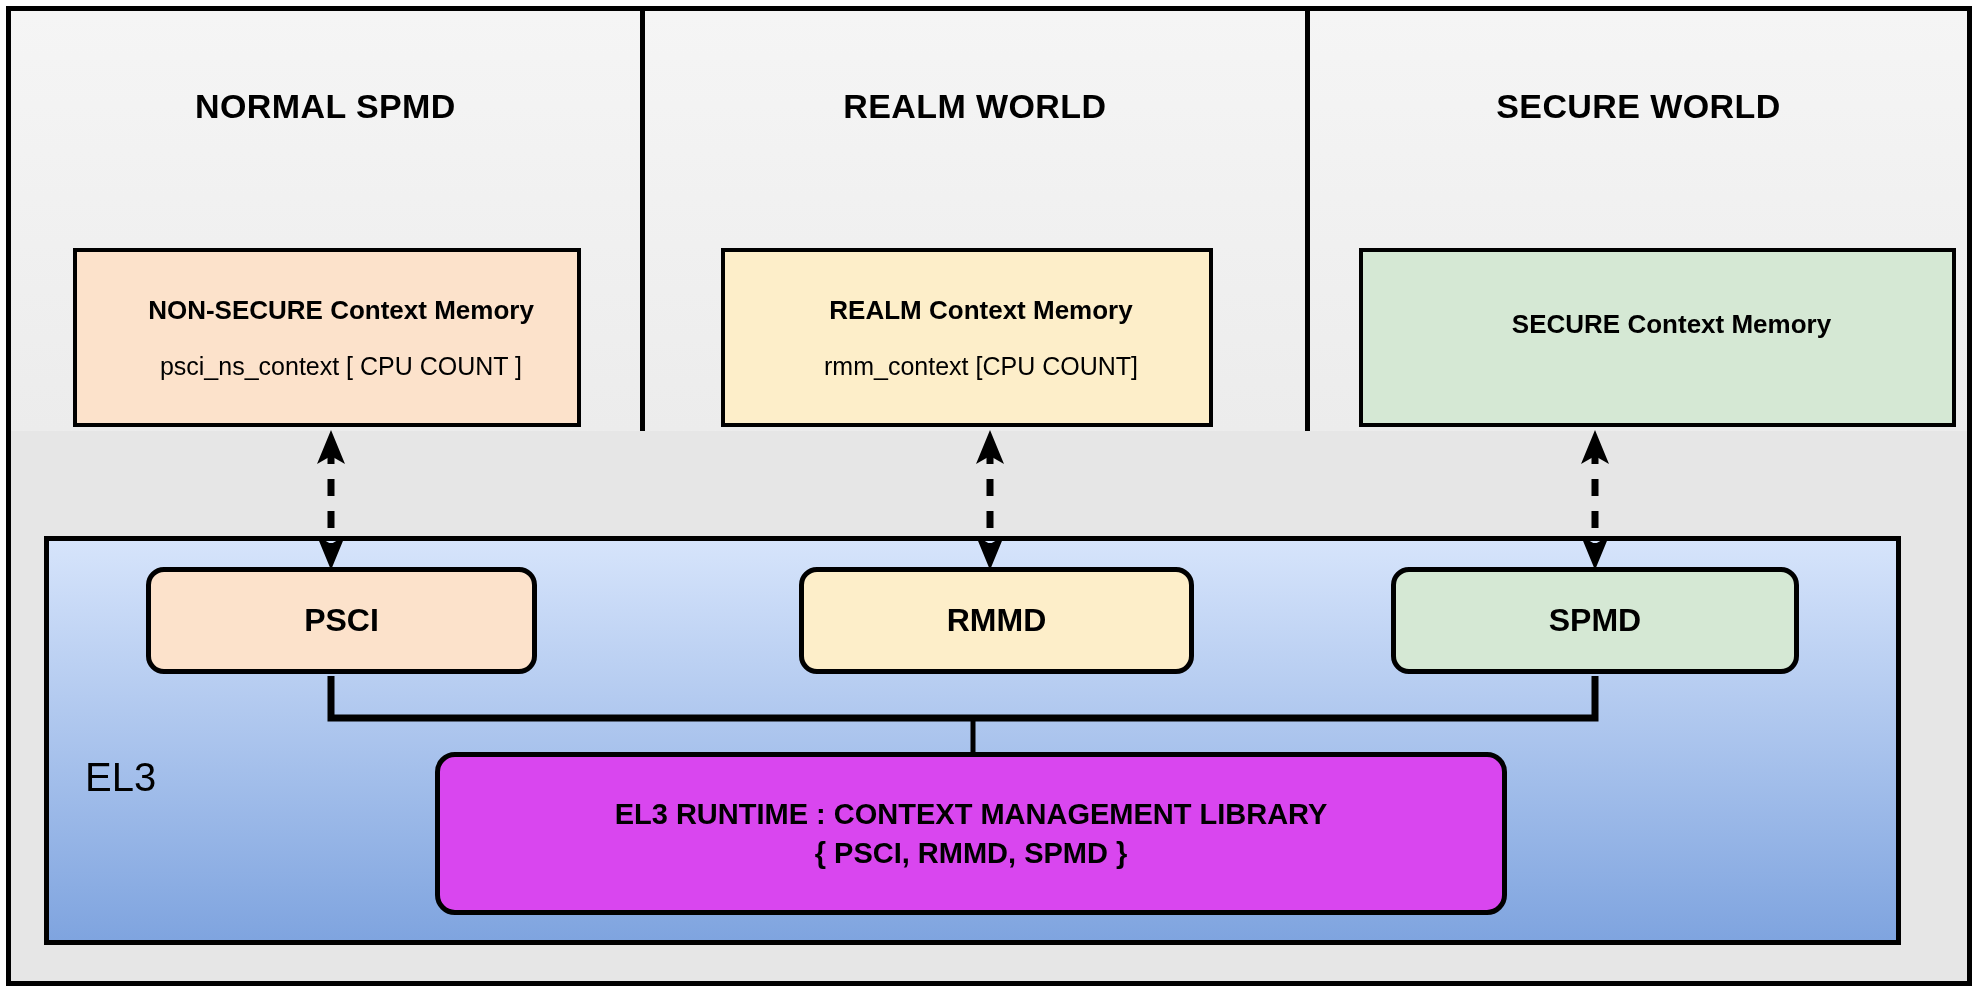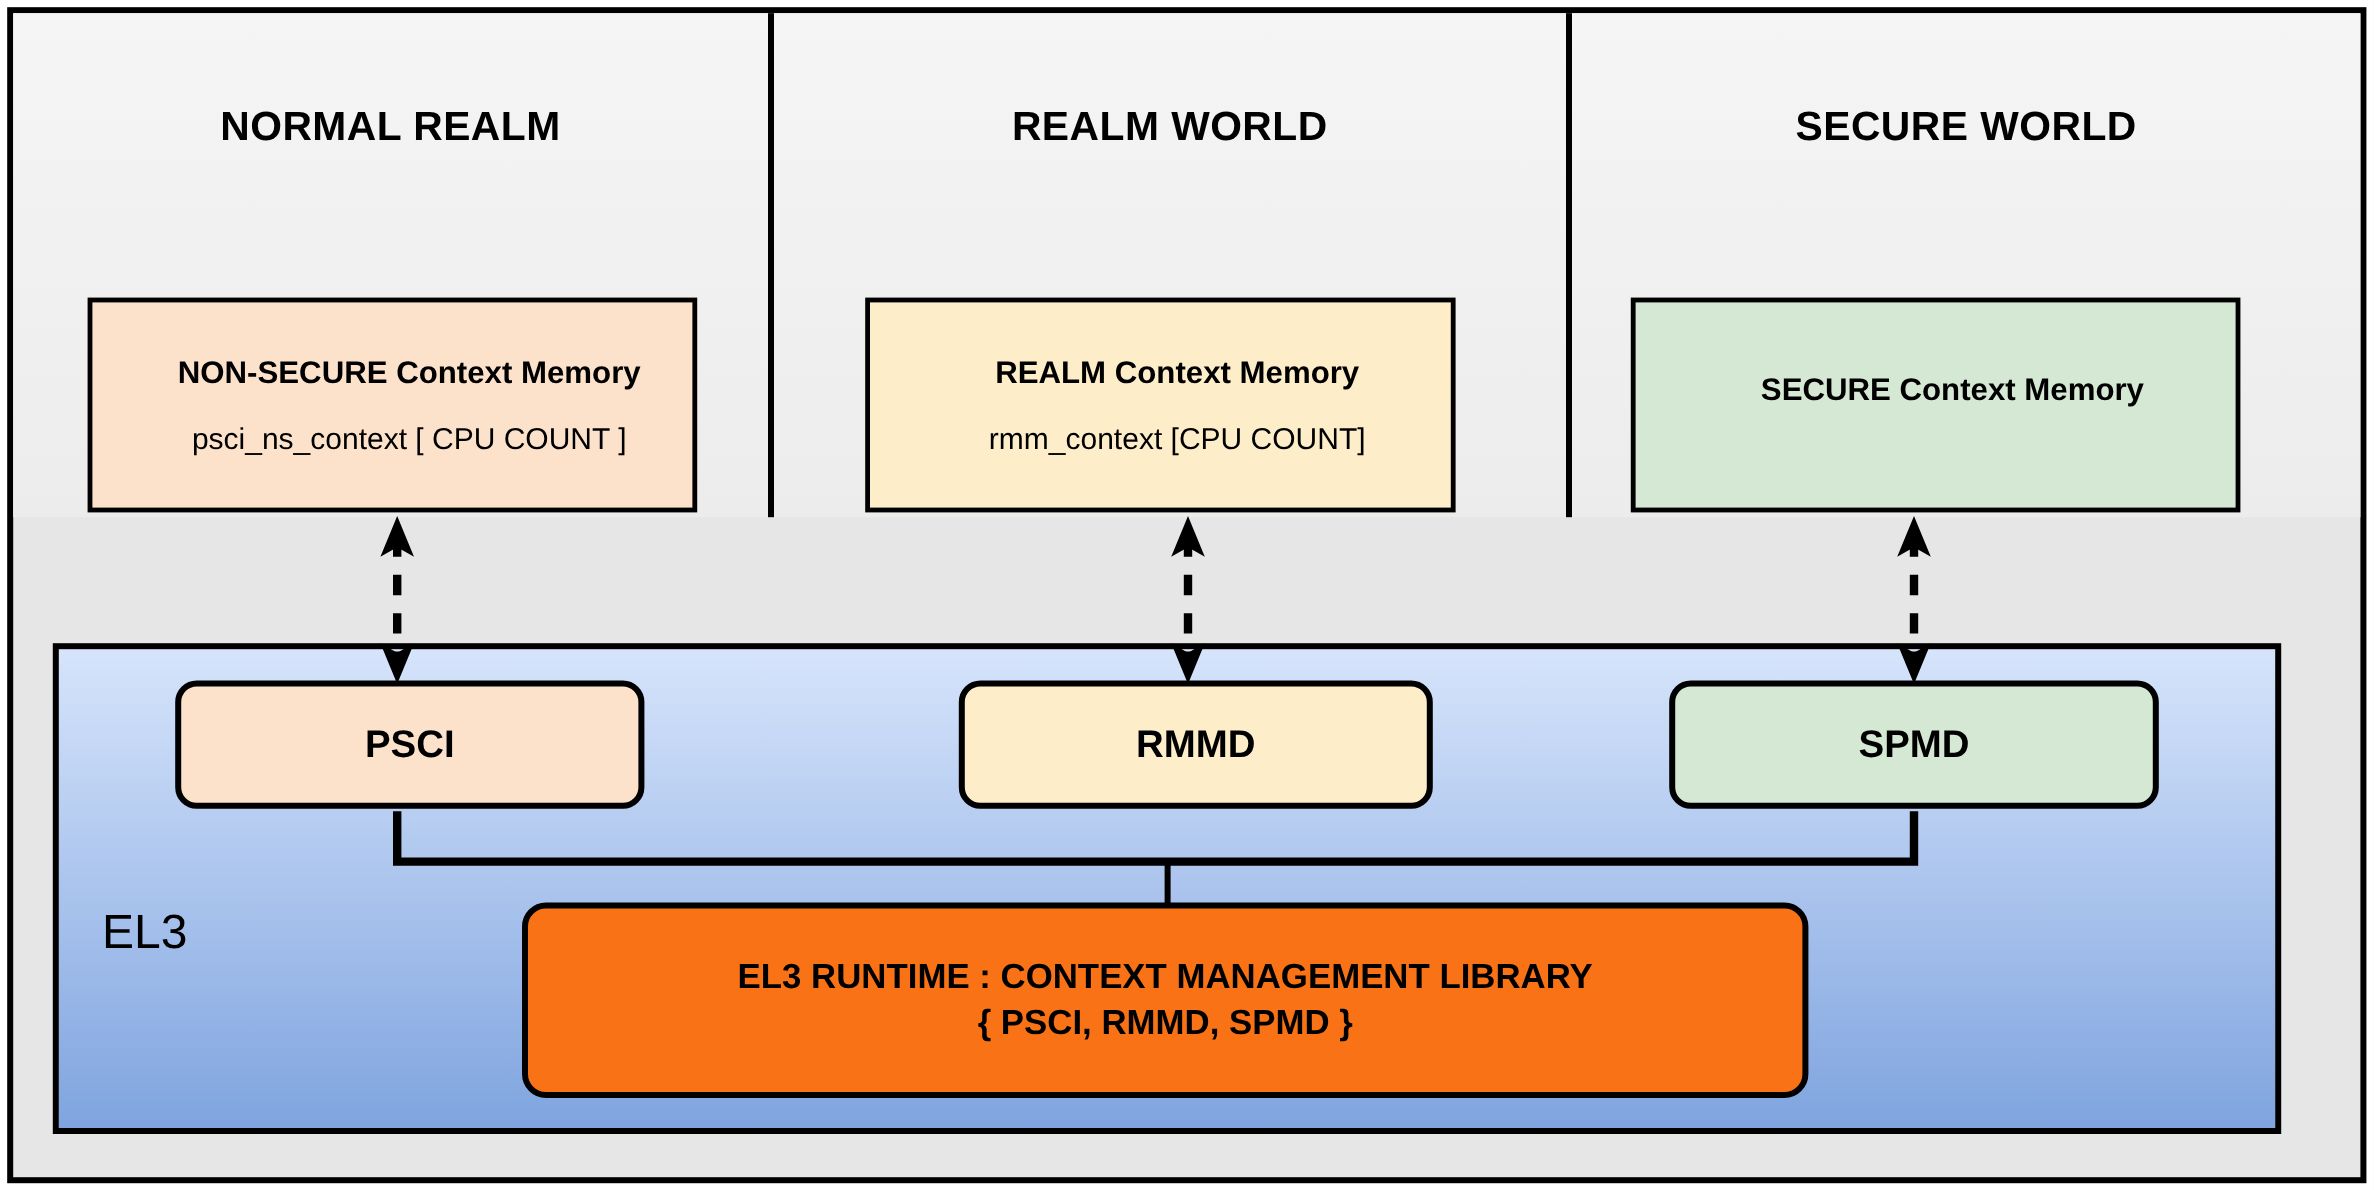--- a/index.html
+++ b/index.html
@@ -88,21 +88,21 @@
   }
   #ctx-ns {
     left: 73px; top: 248px; width: 508px; height: 179px;
     background: #fce2cb;
   }
   #ctx-realm {
     left: 721px; top: 248px; width: 492px; height: 179px;
     background: #fdeec9;
   }
   #ctx-secure {
-    left: 1359px; top: 248px; width: 508px; height: 179px;
+    left: 1359px; top: 248px; width: 597px; height: 179px;
     background: #d5e8d4;
   }
 
   
   #el3-box {
     position: absolute;
     left: 44px;
     top: 536px;
     width: 1857px;
     height: 409px;
@@ -148,21 +148,21 @@
   
   #runtime-box {
     position: absolute;
     left: 435px;
     top: 752px;
     width: 1072px;
     height: 163px;
     box-sizing: border-box;
     border: 5px solid #000000;
     border-radius: 20px;
-    background: #f97316;
+    background: #d946ef;
     display: flex;
     flex-direction: column;
     align-items: center;
     justify-content: center;
   }
   .rt-line {
     font-size: 29px;
     font-weight: bold;
     color: #000000;
     line-height: 1.34;
@@ -180,21 +180,21 @@
 </style>
 </head>
 <body>
 
 <div id="stage">
 
   <div id="outer-frame"></div>
 
   <div id="worlds-strip">
     <div class="world-panel divider-right" id="panel-normal">
-      <div class="world-title">NORMAL REALM</div>
+      <div class="world-title">NORMAL SPMD</div>
     </div>
     <div class="world-panel divider-right" id="panel-realm">
       <div class="world-title">REALM WORLD</div>
     </div>
     <div class="world-panel" id="panel-secure">
       <div class="world-title">SECURE WORLD</div>
     </div>
   </div>
 
   <div class="ctx-box" id="ctx-ns">

